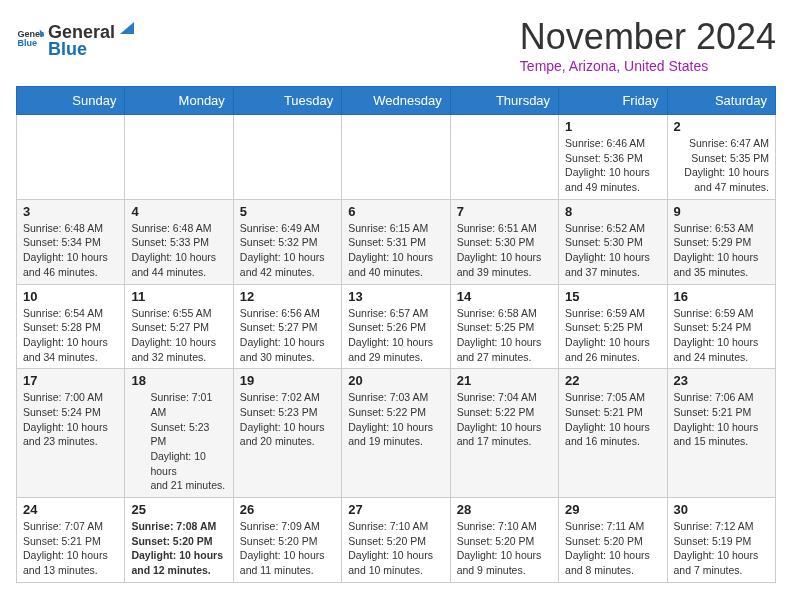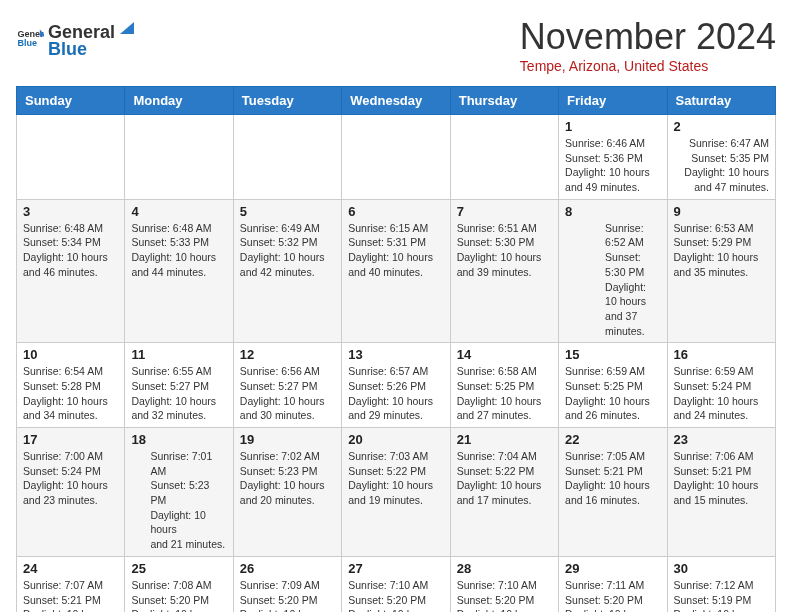--- a/index.html
+++ b/index.html
@@ -28,34 +28,34 @@
     .title-block {
       text-align: left;
     }
     .month-title {
       font-size: 36px;
       font-weight: normal;
       color: #333;
     }
     .location {
       font-size: 14px;
-      color: #b91c1c;
+      color: #a21caf;
     }
     .calendar {
       width: 100%;
       border-collapse: collapse;
       border: 1px solid #ccc;
     }
     .calendar th {
       background-color: #2a7ac7;
       color: #fff;
       font-size: 13px;
-      font-weight: bold;
+      font-weight: normal;
       padding: 6px 8px;
-      text-align: left;
+      text-align: right;
       border: 1px solid #1a6eb5;
     }
     .calendar td {
       vertical-align: top;
       border: 1px solid #ccc;
       padding: 4px 6px;
       width: 108px;
       min-height: 80px;
       font-size: 10.5px;
       color: #333;
@@ -171,21 +171,21 @@
         </td>
         <td>
           <span class="day-num">7</span>
           <div class="day-info" style="white-space: pre-line;">Sunrise: 6:51 AM
 Sunset: 5:30 PM
 Daylight: 10 hours
 and 39 minutes.</div>
         </td>
         <td>
           <span class="day-num">8</span>
-          <div class="day-info" style="white-space: pre-line; margin-left: 40px;">Sunrise: 6:52 AM
+          <div class="day-info" style="white-space: pre-line;">Sunrise: 6:52 AM
 Sunset: 5:30 PM
 Daylight: 10 hours
 and 37 minutes.</div>
         </td>
         <td>
           <span class="day-num">9</span>
           <div class="day-info" style="white-space: pre-line;">Sunrise: 6:53 AM
 Sunset: 5:29 PM
 Daylight: 10 hours
 and 35 minutes.</div>
@@ -296,21 +296,21 @@
       <tr>
         <td>
           <span class="day-num">24</span>
           <div class="day-info" style="white-space: pre-line;">Sunrise: 7:07 AM
 Sunset: 5:21 PM
 Daylight: 10 hours
 and 13 minutes.</div>
         </td>
         <td>
           <span class="day-num">25</span>
-          <div class="day-info" style="white-space: pre-line;">Sunrise: 7:08 AM
+          <div class="day-info" style="white-space: pre-line; font-weight: bold;">Sunrise: 7:08 AM
 Sunset: 5:20 PM
 Daylight: 10 hours
 and 12 minutes.</div>
         </td>
         <td>
           <span class="day-num">26</span>
           <div class="day-info" style="white-space: pre-line;">Sunrise: 7:09 AM
 Sunset: 5:20 PM
 Daylight: 10 hours
 and 11 minutes.</div>

